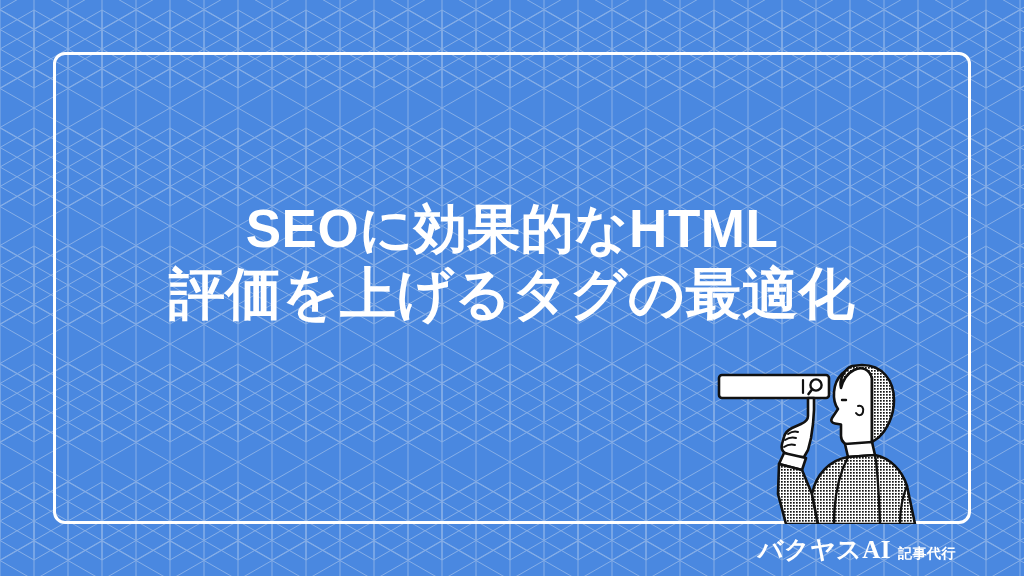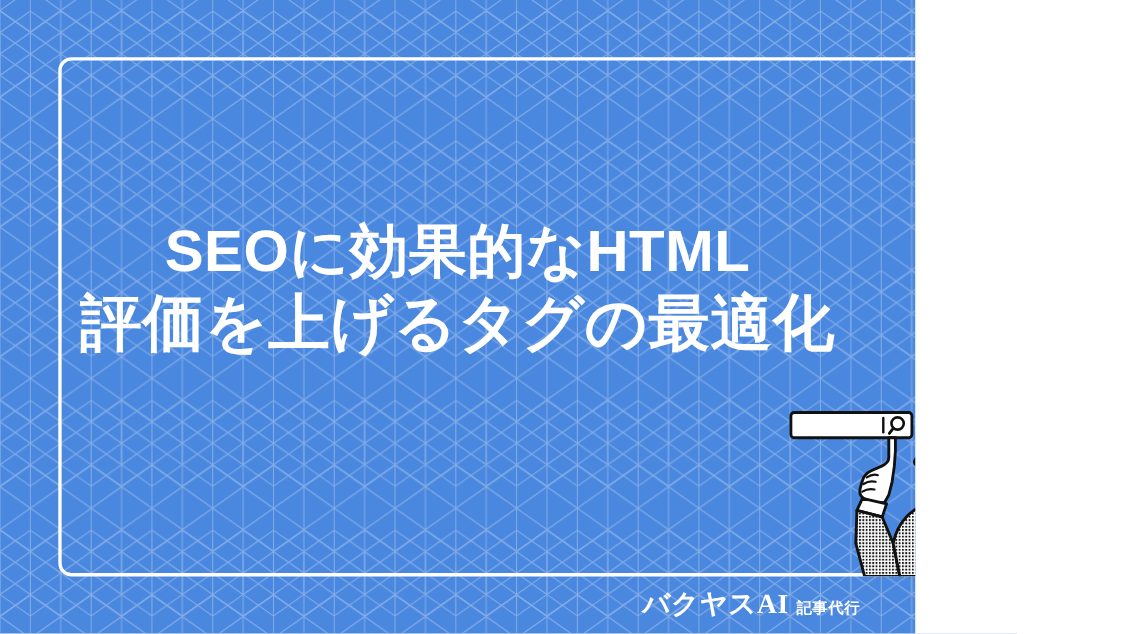--- a/index.html
+++ b/index.html
@@ -2,21 +2,21 @@
 <html><head>
 <meta charset="utf-8">
 <style>
   html, body {
     margin: 0;
     padding: 0;
     background: #ffffff;
   }
   #slide {
     position: relative;
-    width: 832px;
+    width: 1024px;
     height: 576px;
     overflow: hidden;
     background: #4a88e0;
     font-family: "Liberation Sans", sans-serif;
   }
   
   #pattern-layer {
     position: absolute;
     inset: 0;
     z-index: 0;
@@ -73,21 +73,21 @@
     height: 166px;
     z-index: 3;
     overflow: hidden;
   }
   #illustration svg {
     display: block;
   }
   
   #logo {
     position: absolute;
-    right: 50px;
+    right: 68px;
     bottom: 14px;
     z-index: 4;
     display: flex;
     align-items: baseline;
     gap: 7px;
     color: #ffffff;
     text-align: center;
   }
   #logo-main {
     font-family: "Liberation Serif", serif;

